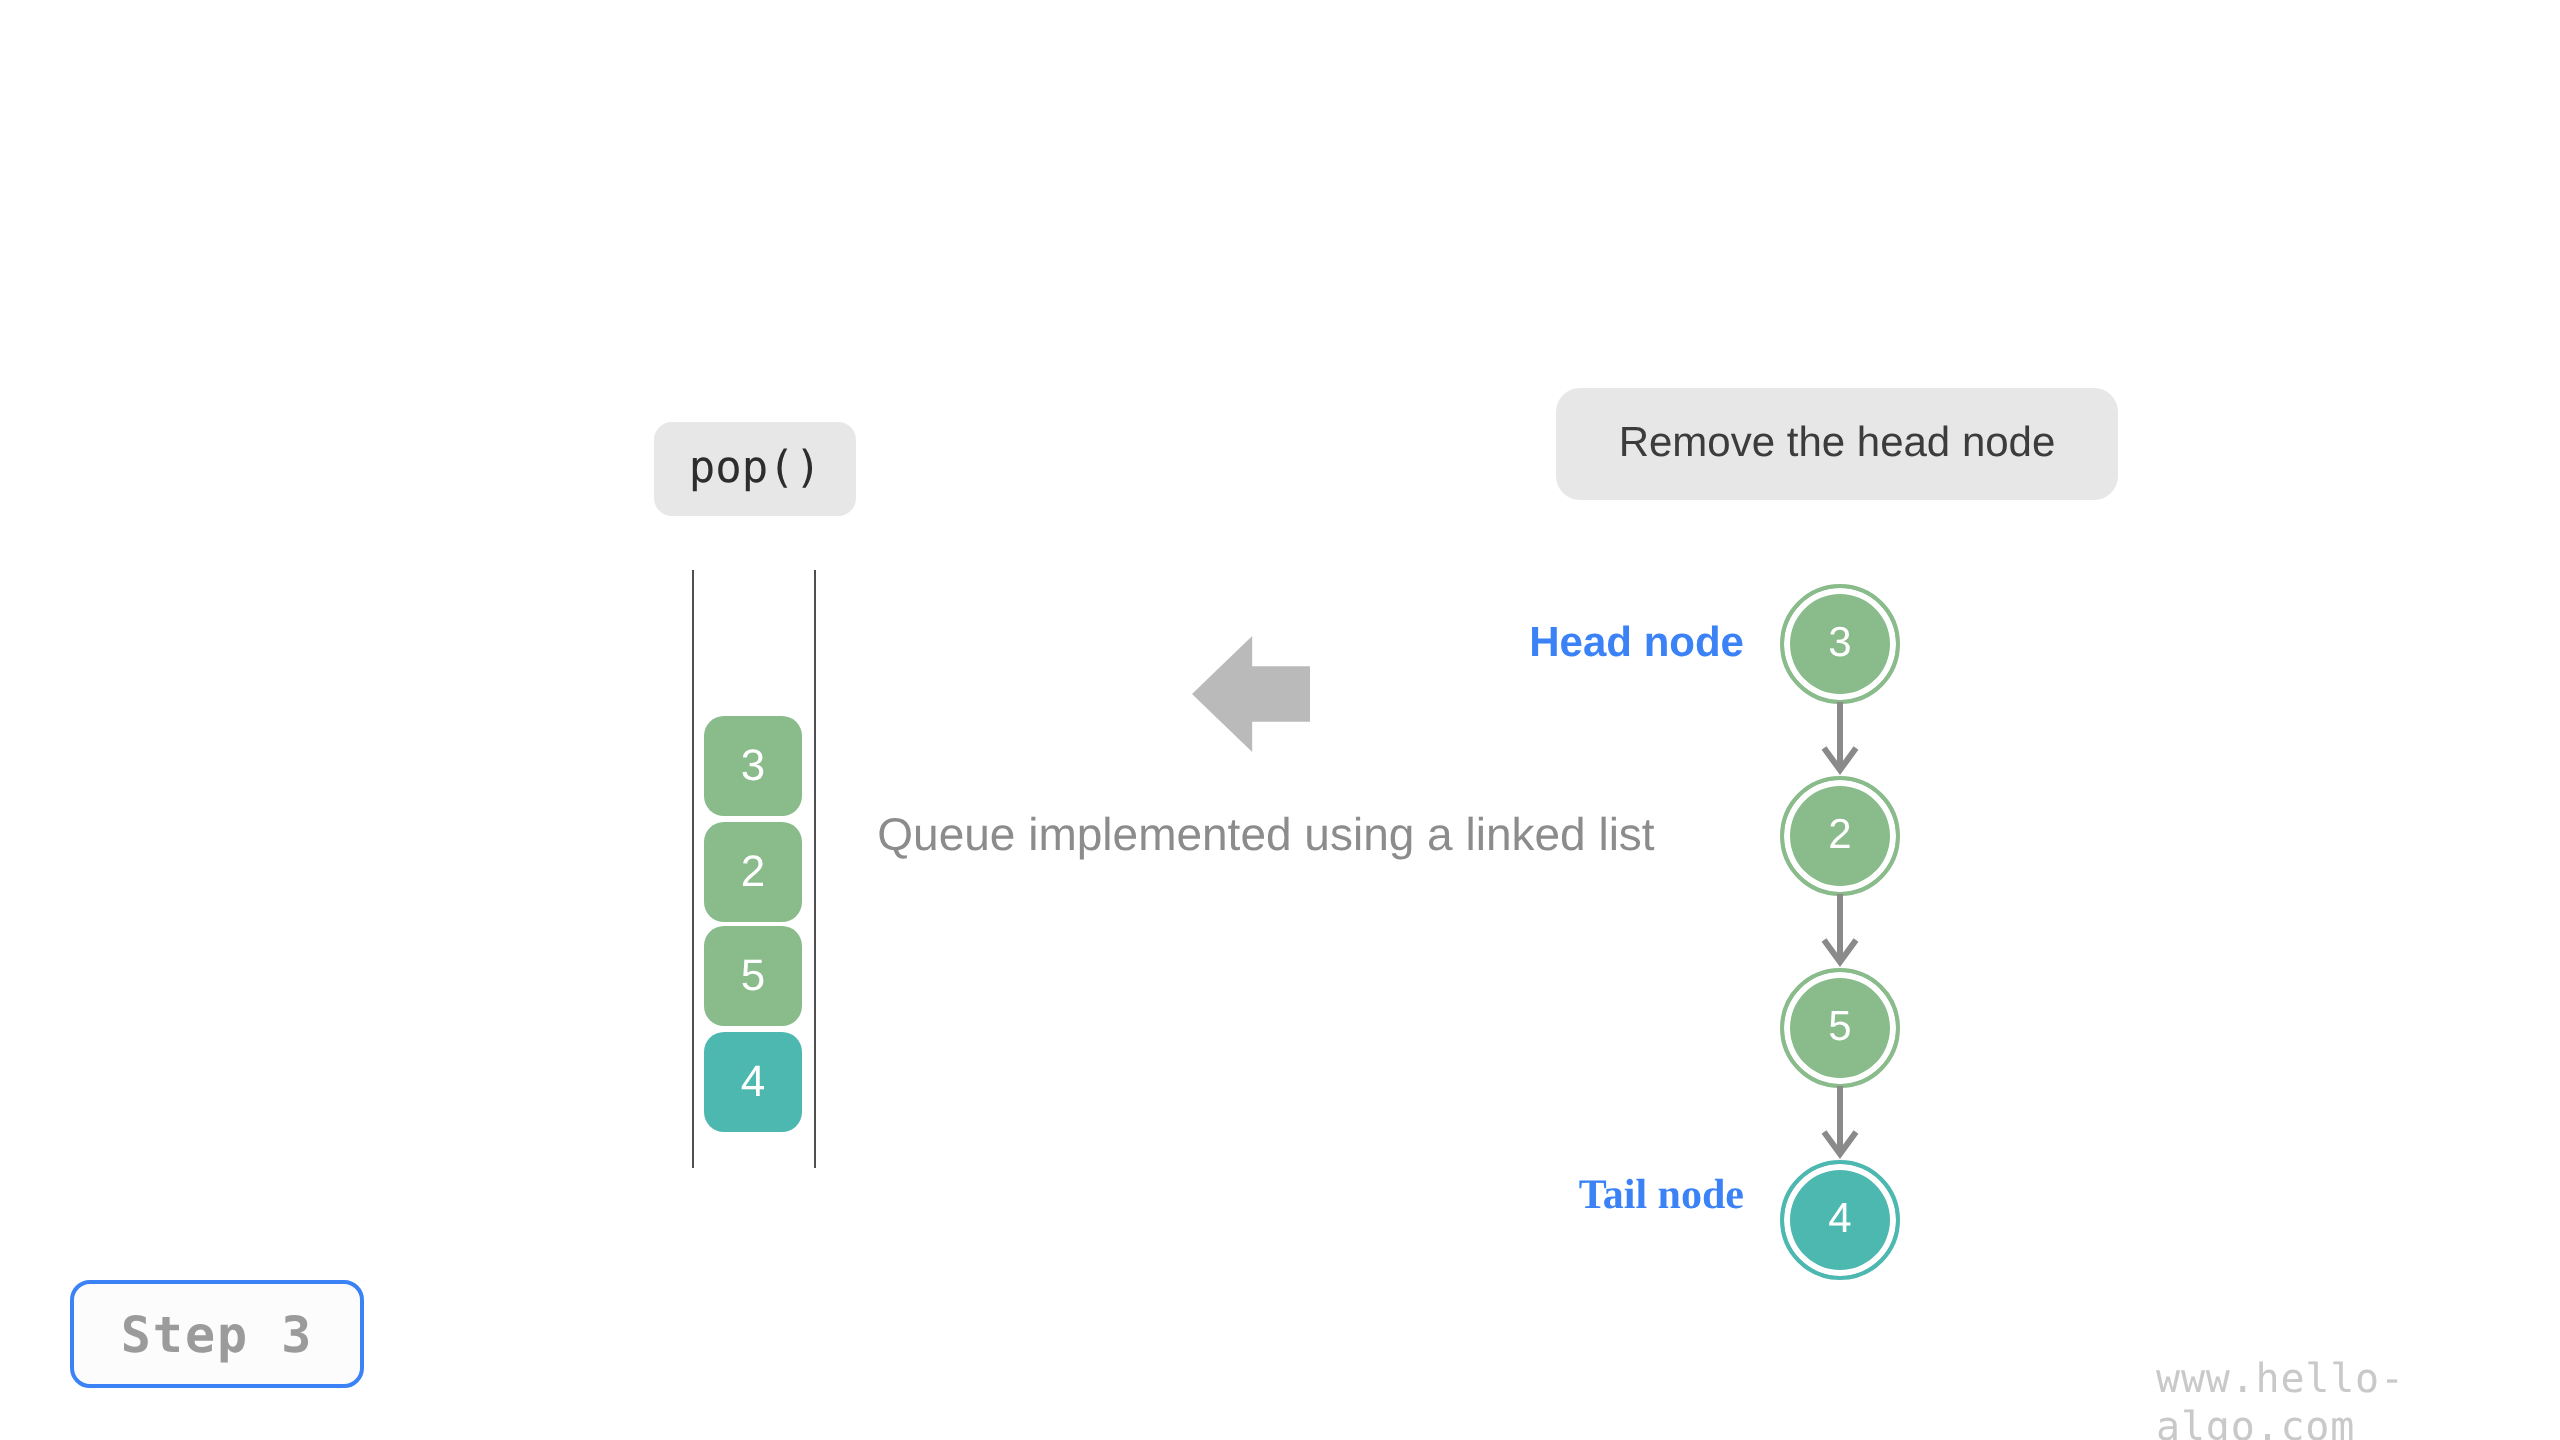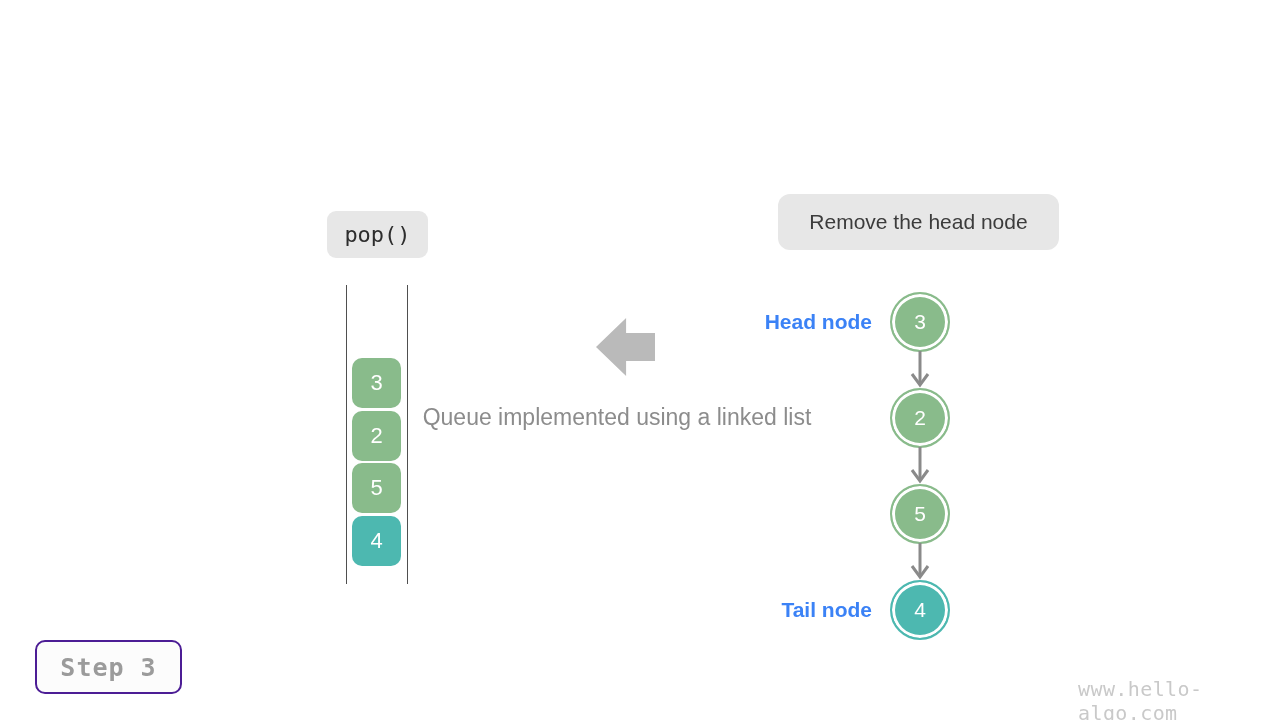--- a/index.html
+++ b/index.html
@@ -36,48 +36,48 @@
   .green{background:#89BB8B;}
   .teal{background:#4DB8B0;}
   
   .big-arrow{
     position:absolute;left:596px;top:318px;width:59px;height:58px;background:#bababa;
     -webkit-clip-path:polygon(0% 50%,51% 0%,51% 26%,100% 26%,100% 74%,51% 74%,51% 100%);
     clip-path:polygon(0% 50%,51% 0%,51% 26%,100% 26%,100% 74%,51% 74%,51% 100%);
   }
   
   .caption{
-    position:absolute;left:396px;top:402px;width:442px;text-align:center;
+    position:absolute;left:412px;top:402px;width:442px;text-align:center;
     font-size:23px;color:#8c8c8c;line-height:30px;
   }
   
   .side-label{
     position:absolute;left:650px;width:222px;text-align:right;
     font-size:21px;font-weight:bold;color:#3b82f6;line-height:24px;
   }
   .side-label.head{top:310px;}
-  .side-label.tail{top:598px;}
+  .side-label.tail{top:585px;font-family:Liberation Serif, serif;}
   
   .node{
     position:absolute;left:890px;width:56px;height:56px;border-radius:50%;
     display:flex;align-items:center;justify-content:center;
     color:#fff;font-size:21px;font-weight:500;
     box-shadow:inset 0 0 0 3px #ffffff;box-sizing:content-box;
   }
   .node.green{border:2px solid #89BB8B;}
   .node.teal{border:2px solid #4DB8B0;}
   .node.n0{top:292px;} .node.n1{top:388px;} .node.n2{top:484px;} .node.n3{top:580px;}
   
   .connector{position:absolute;left:908px;width:24px;height:37px;}
   .connector.k0{top:351px;} .connector.k1{top:447px;} .connector.k2{top:543px;}
   .connector svg{display:block;}
   
   .step-badge{
     position:absolute;left:35px;top:640px;width:143px;height:50px;
-    background:#fcfcfc;border:2px solid #4c1d95;border-radius:10px;
+    background:#fcfcfc;border:2px solid #3b82f6;border-radius:10px;
     display:flex;align-items:center;justify-content:center;
     font-family:"DejaVu Sans Mono", monospace;font-size:25px;font-weight:bold;
     color:#9b9b9b;letter-spacing:1px;
   }
   
   .watermark{
     position:absolute;left:1078px;top:677px;
     font-family:"DejaVu Sans Mono", monospace;font-size:20px;color:#c9c9c9;
     letter-spacing:0.4px;
   }

